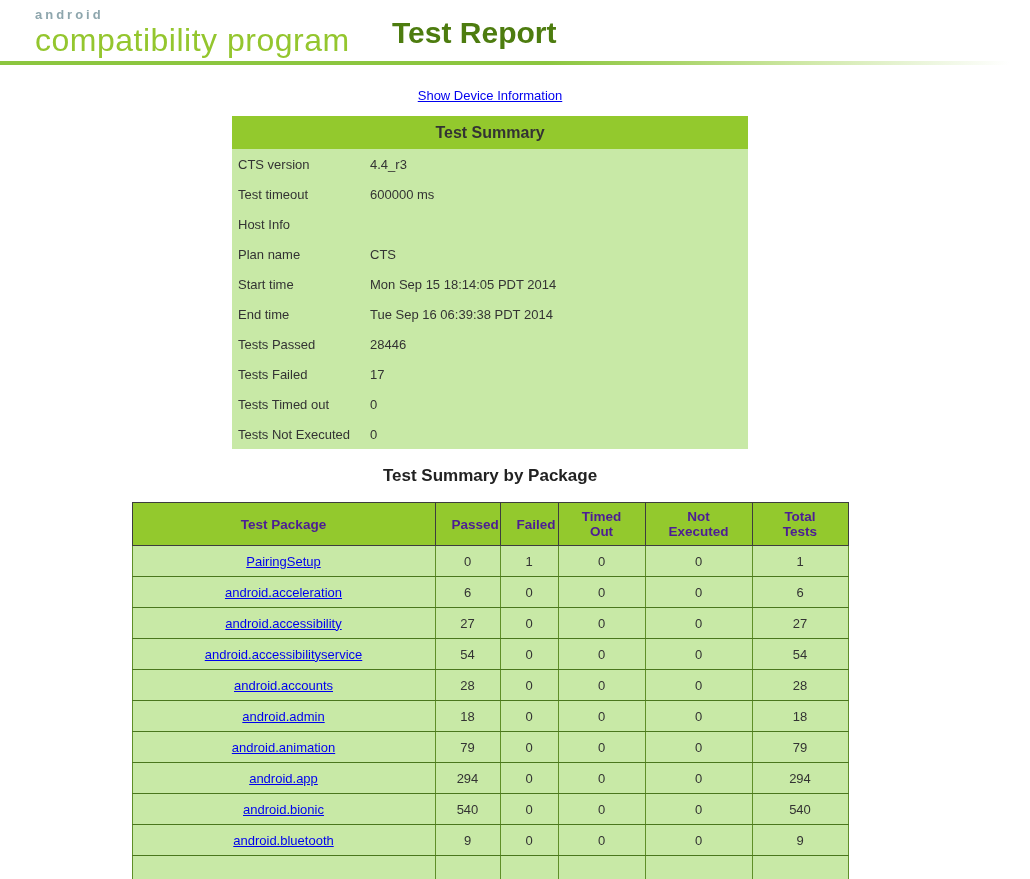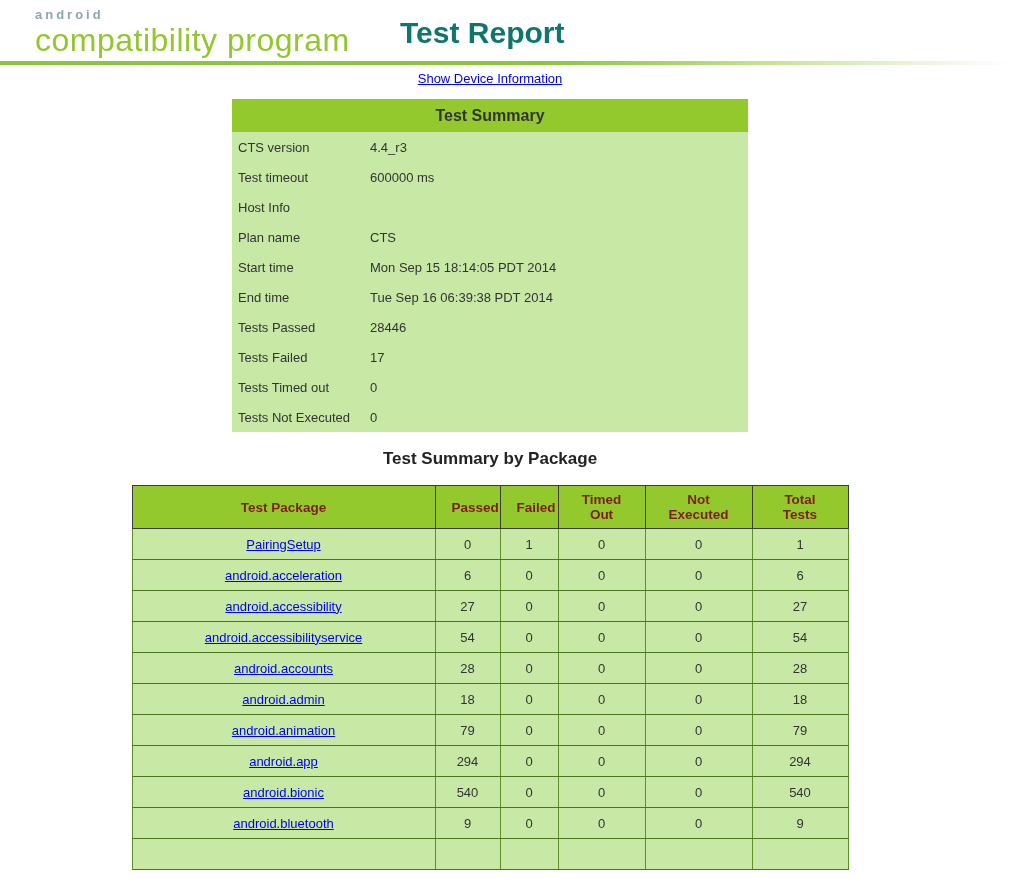--- a/index.html
+++ b/index.html
@@ -37,38 +37,38 @@
     margin-bottom: 3px;
   }
   .logo-main {
     font-size: 32px;
     letter-spacing: 0.5px;
     color: #94c62e;
     font-weight: normal;
   }
   .page-title {
     position: absolute;
-    left: 400px;
+    left: 392px;
     top: 16px;
     font-size: 30px;
     font-weight: bold;
-    color: #0f766e;
+    color: #4d7c0f;
   }
   .header-divider {
     height: 4px;
     background: linear-gradient(to right,
       #8cc63f 0%, #8cc63f 53%, #a9d468 65%, #cfe8a6 78%, #ecf6dd 90%, #ffffff 98%);
   }
 
   
   .content { width: 980px; }
 
   .device-link-row {
     text-align: center;
-    margin: 6px 0 12px 0;
+    margin: 23px 0 12px 0;
     line-height: 16px;
   }
   .device-link-row a {
     color: #0000ee;
     text-decoration: underline;
     font-size: 13px;
     cursor: pointer;
   }
 
   
@@ -111,21 +111,21 @@
   table.pkg {
     width: 716px;
     margin-left: auto;
     margin-right: auto;
     border-collapse: collapse;
     table-layout: fixed;
     border: 1px solid #4a771d;
   }
   table.pkg th {
     background-color: #93c92d;
-    color: #7f1d1d;
+    color: #4c1d95;
     font-size: 13.5px;
     font-weight: bold;
     padding: 6px 16px;
     height: 30px;
     text-align: center;
     border: 1px solid #3d3d3d;
   }
   table.pkg td {
     background-color: #c8e9a6;
     font-size: 13px;

